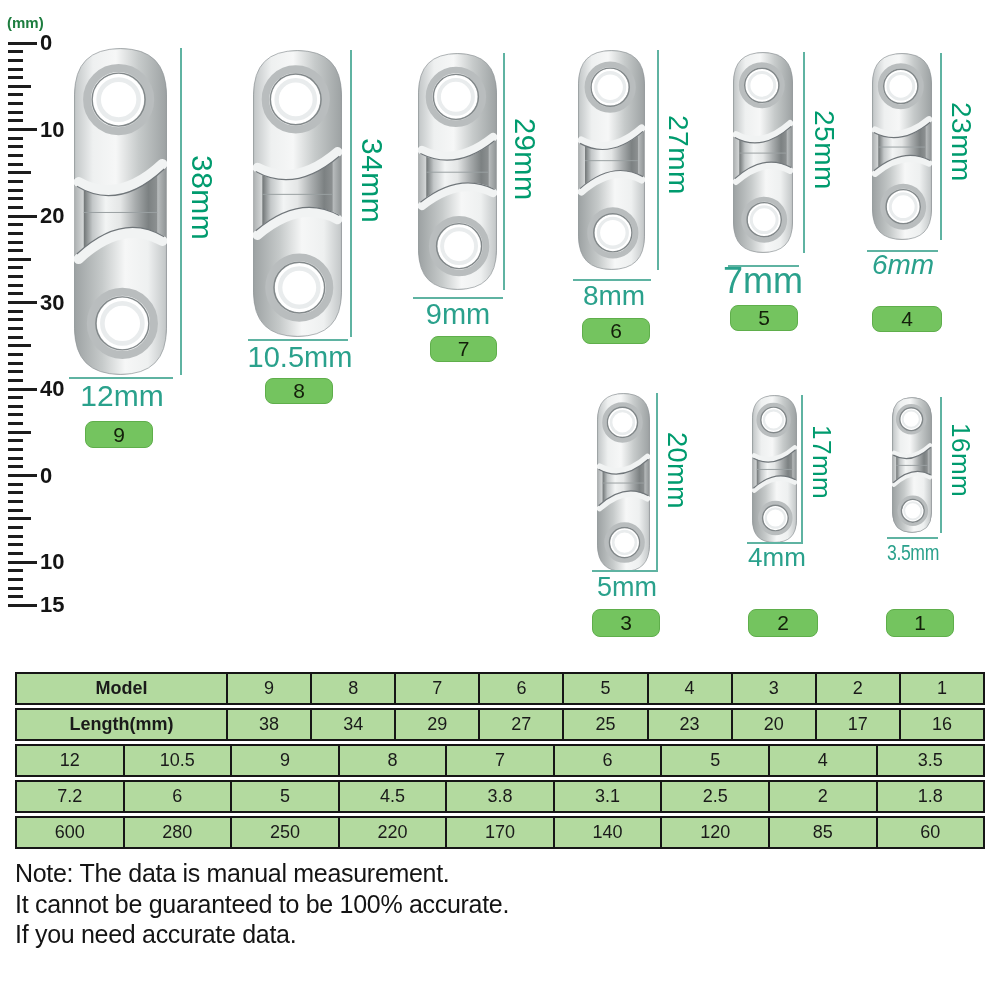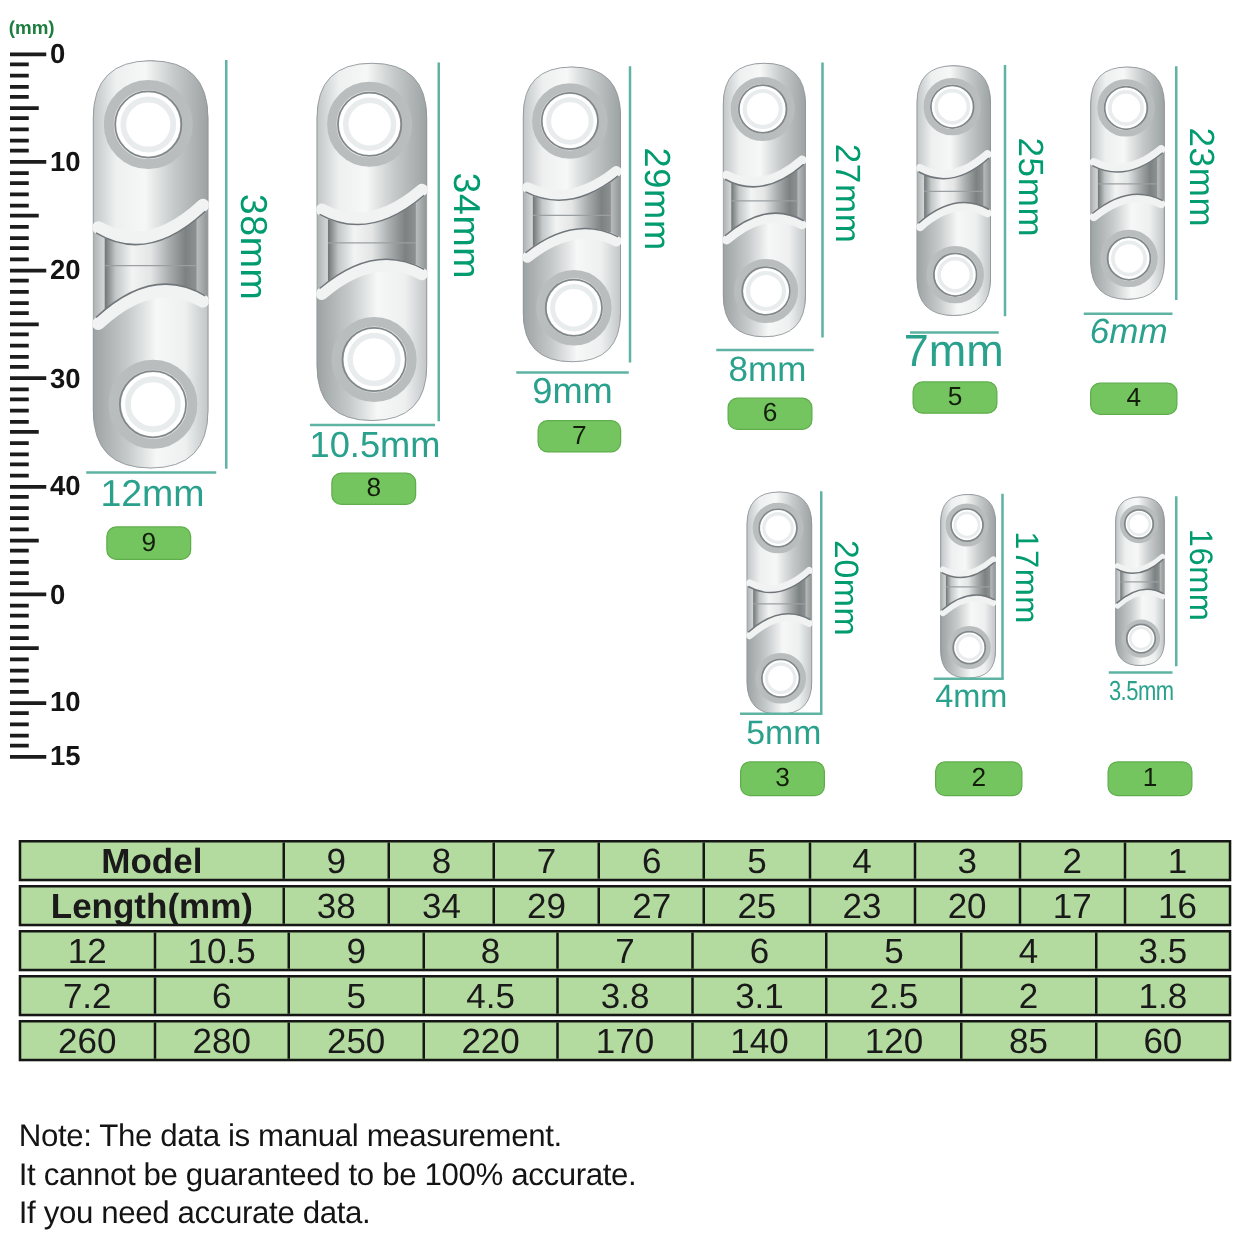--- a/index.html
+++ b/index.html
@@ -16,25 +16,25 @@
   .wid-label.condensed{transform:translate(-50%,-50%) scaleX(0.8);letter-spacing:-0.5px;}
   .badge{position:absolute;background:#74c45f;border:1.5px solid #5fae4b;border-radius:8px;
          display:flex;align-items:center;justify-content:center;font-size:21px;color:#131f0a;
          box-sizing:border-box;}
   .swivel-svg{position:absolute;}
   .spec-table{position:absolute;left:15px;top:672px;width:970px;}
   .trow{display:flex;height:33px;margin-bottom:3px;background:#b3da9f;border:2px solid #161616;
         box-sizing:border-box;align-items:stretch;}
   .trow .th{width:211px;font-weight:bold;}
   .trow .td{flex:1;}
-  .trow span{display:flex;align-items:center;justify-content:center;font-size:28px;color:#1a1a1a;
+  .trow span{display:flex;align-items:center;justify-content:center;font-size:18px;color:#1a1a1a;
              border-right:2px solid #161616;box-sizing:border-box;}
   .trow span:last-child{border-right:none;}
   .note{position:absolute;left:15px;top:858px;font-size:25px;line-height:30.5px;color:#141414;
-        letter-spacing:-0.3px;margin-top:36px;}
+        letter-spacing:-0.3px;}
 </style>
 </head>
 <body>
 
 <div class="canvas">
   <svg width="0" height="0" style="position:absolute">
     <defs>
       <linearGradient id="gBody" x1="0" y1="0" x2="1" y2="0">
         <stop offset="0" stop-color="#aeb2b3"></stop>
           <stop offset="0.15" stop-color="#e9ebeb"></stop>
@@ -435,21 +435,21 @@
         <span class="td">6</span>
         <span class="td">5</span>
         <span class="td">4.5</span>
         <span class="td">3.8</span>
         <span class="td">3.1</span>
         <span class="td">2.5</span>
         <span class="td">2</span>
         <span class="td">1.8</span>
       </div>
       <div class="trow">
-        <span class="td">260</span>
+        <span class="td">600</span>
         <span class="td">280</span>
         <span class="td">250</span>
         <span class="td">220</span>
         <span class="td">170</span>
         <span class="td">140</span>
         <span class="td">120</span>
         <span class="td">85</span>
         <span class="td">60</span>
       </div>
     </div>

